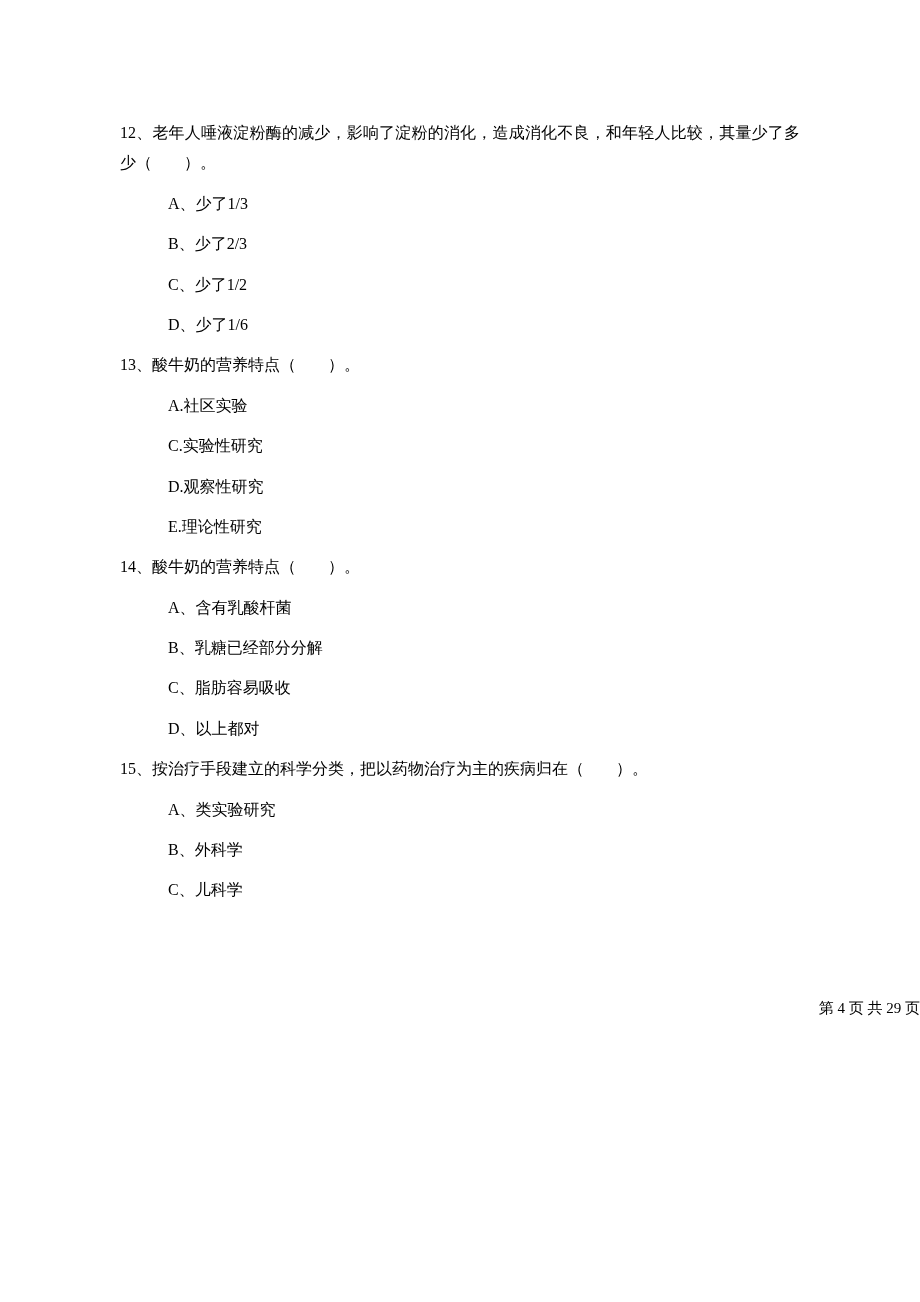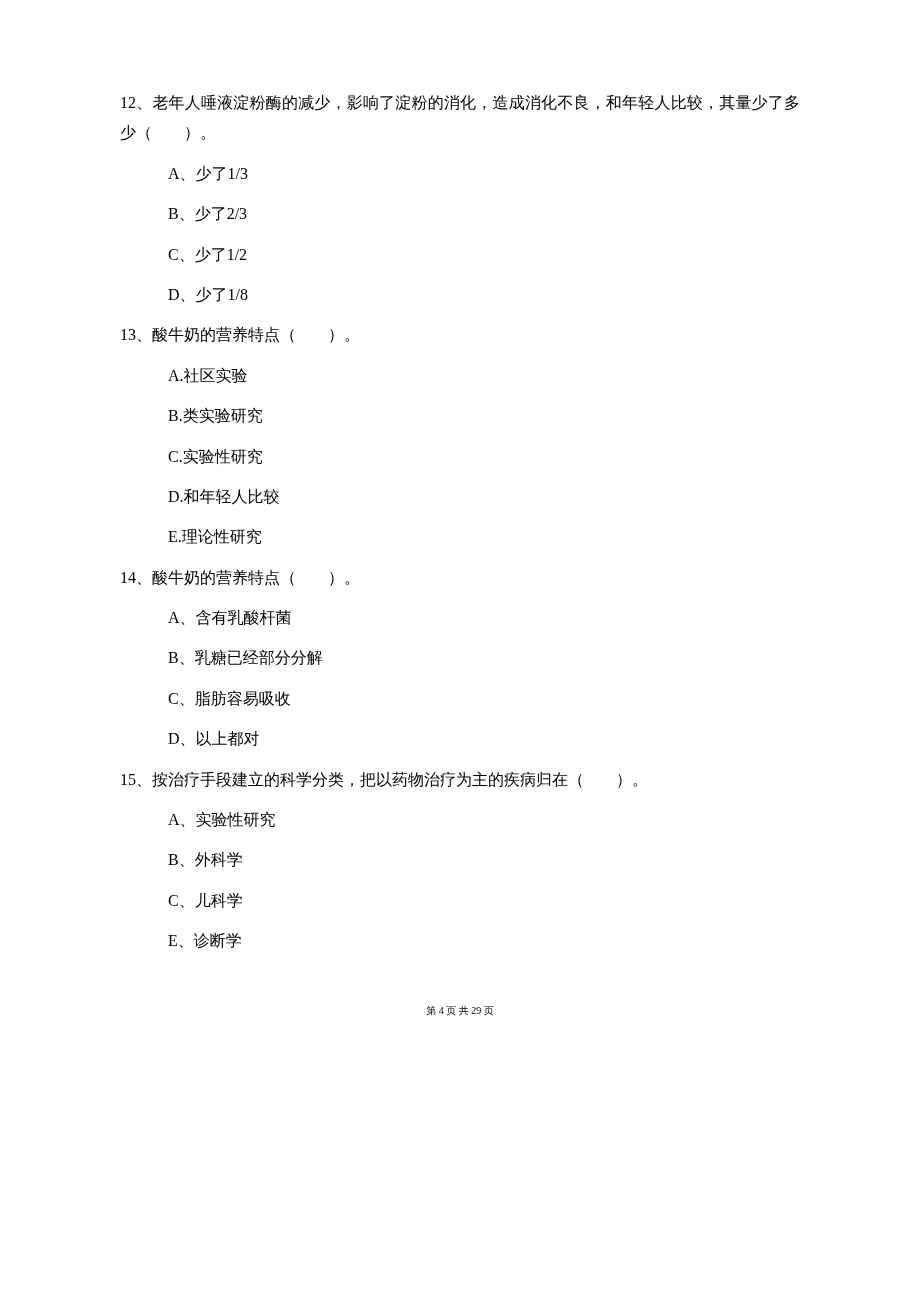--- a/index.html
+++ b/index.html
@@ -8,21 +8,21 @@
     width: 920px;
     background: #fff;
     font-family: "SimSun", "宋体", serif;
     color: #000;
     font-size: 16px;
   }
   .page {
     width: 920px;
     height: 1058px;
     box-sizing: border-box;
-    padding: 88px 120px 0 120px;
+    padding: 118px 120px 0 120px;
     position: relative;
   }
   .question {
     margin-bottom: 8px;
     line-height: 1.9;
   }
   .q-text {
     text-align: justify;
   }
   .options {
@@ -30,65 +30,63 @@
   }
   .option {
     line-height: 1.9;
     margin: 10px 0;
   }
   .footer {
     position: absolute;
     bottom: 40px;
     left: 0;
     width: 100%;
-    text-align: center;
-    font-size: 10px;
+    text-align: right;
+    font-size: 15px;
   }
 </style>
 </head>
 <body>
 
 <div class="page">
 
   <div class="question">
     <div class="q-text"><span>12、</span><span>老年人唾液淀粉酶的减少，影响了淀粉的消化，造成消化不良，和年轻人比较，其量少了多少（　　）。</span></div>
     <div class="options">
       <div class="option">A、少了1/3</div>
       <div class="option">B、少了2/3</div>
       <div class="option">C、少了1/2</div>
-      <div class="option">D、少了1/8</div>
+      <div class="option">D、少了1/6</div>
     </div>
   </div>
 
   <div class="question">
     <div class="q-text"><span>13、</span><span>酸牛奶的营养特点（　　）。</span></div>
     <div class="options">
       <div class="option">A.社区实验</div>
-      <div class="option">B.类实验研究</div>
       <div class="option">C.实验性研究</div>
-      <div class="option">D.和年轻人比较</div>
+      <div class="option">D.观察性研究</div>
       <div class="option">E.理论性研究</div>
     </div>
   </div>
 
   <div class="question">
     <div class="q-text"><span>14、</span><span>酸牛奶的营养特点（　　）。</span></div>
     <div class="options">
       <div class="option">A、含有乳酸杆菌</div>
       <div class="option">B、乳糖已经部分分解</div>
       <div class="option">C、脂肪容易吸收</div>
       <div class="option">D、以上都对</div>
     </div>
   </div>
 
   <div class="question">
     <div class="q-text"><span>15、</span><span>按治疗手段建立的科学分类，把以药物治疗为主的疾病归在（　　）。</span></div>
     <div class="options">
-      <div class="option">A、实验性研究</div>
+      <div class="option">A、类实验研究</div>
       <div class="option">B、外科学</div>
       <div class="option">C、儿科学</div>
-      <div class="option">E、诊断学</div>
     </div>
   </div>
 
 
   <div class="footer">第 4 页 共 29 页</div>
 </div>
 
 </body></html>

